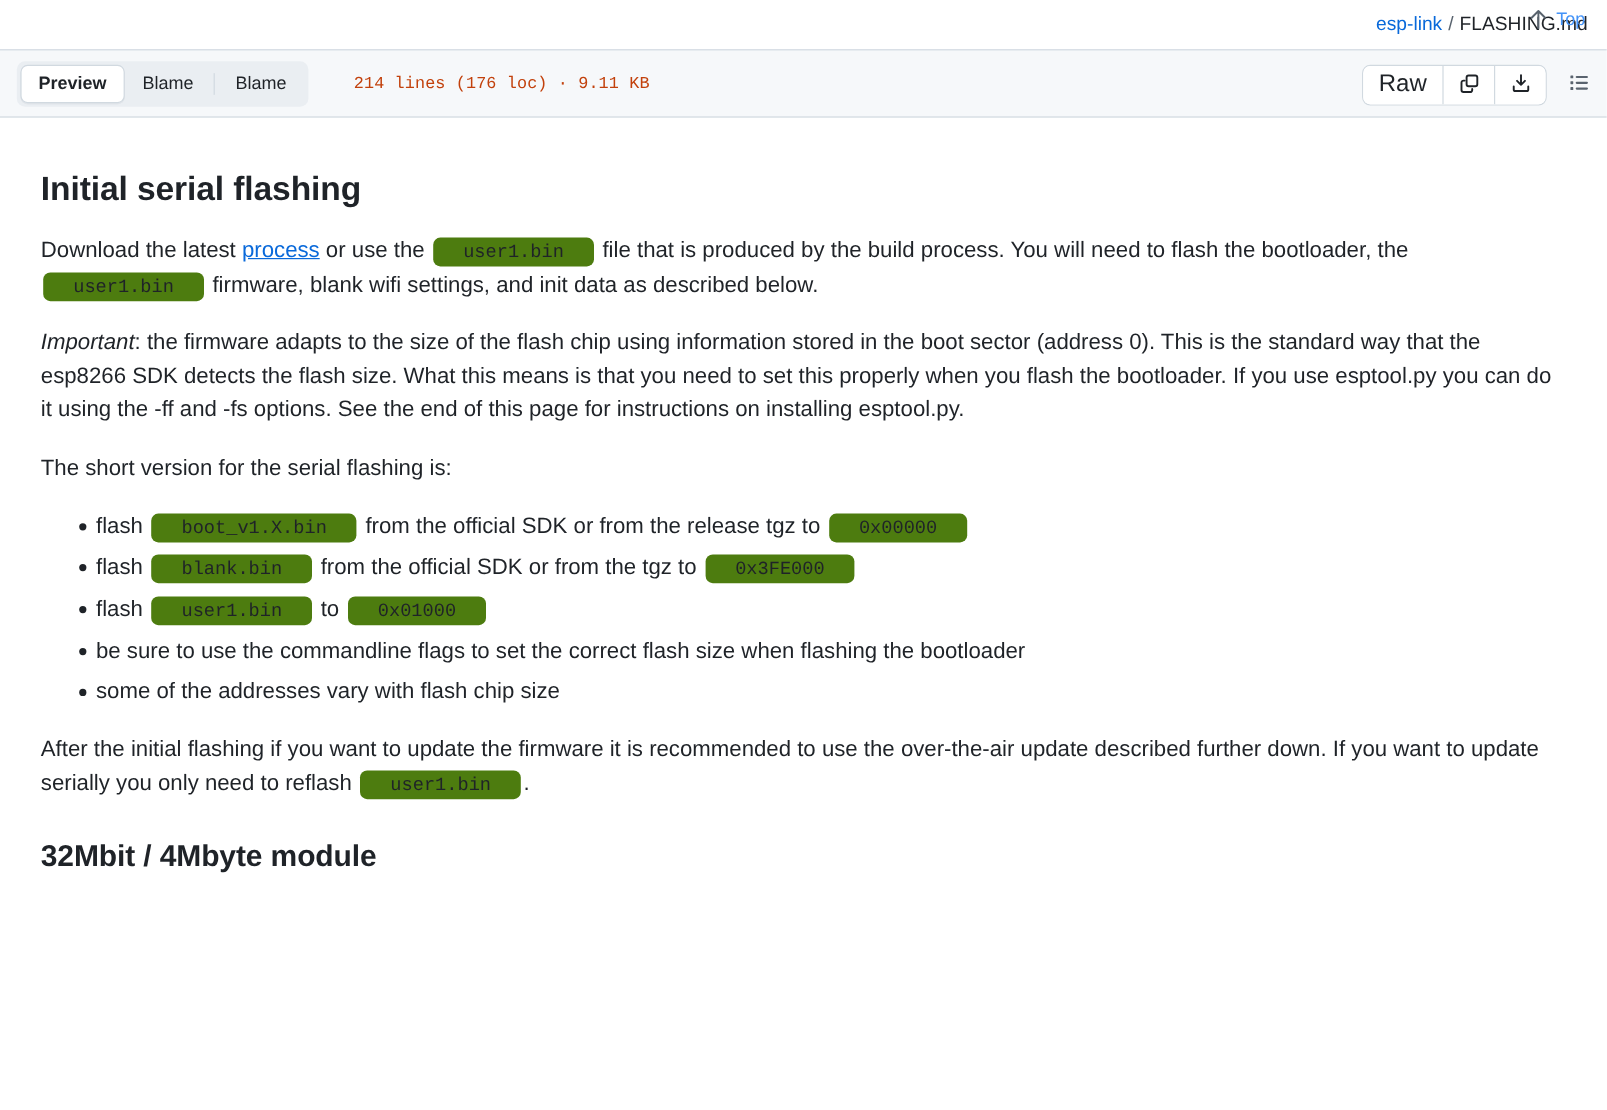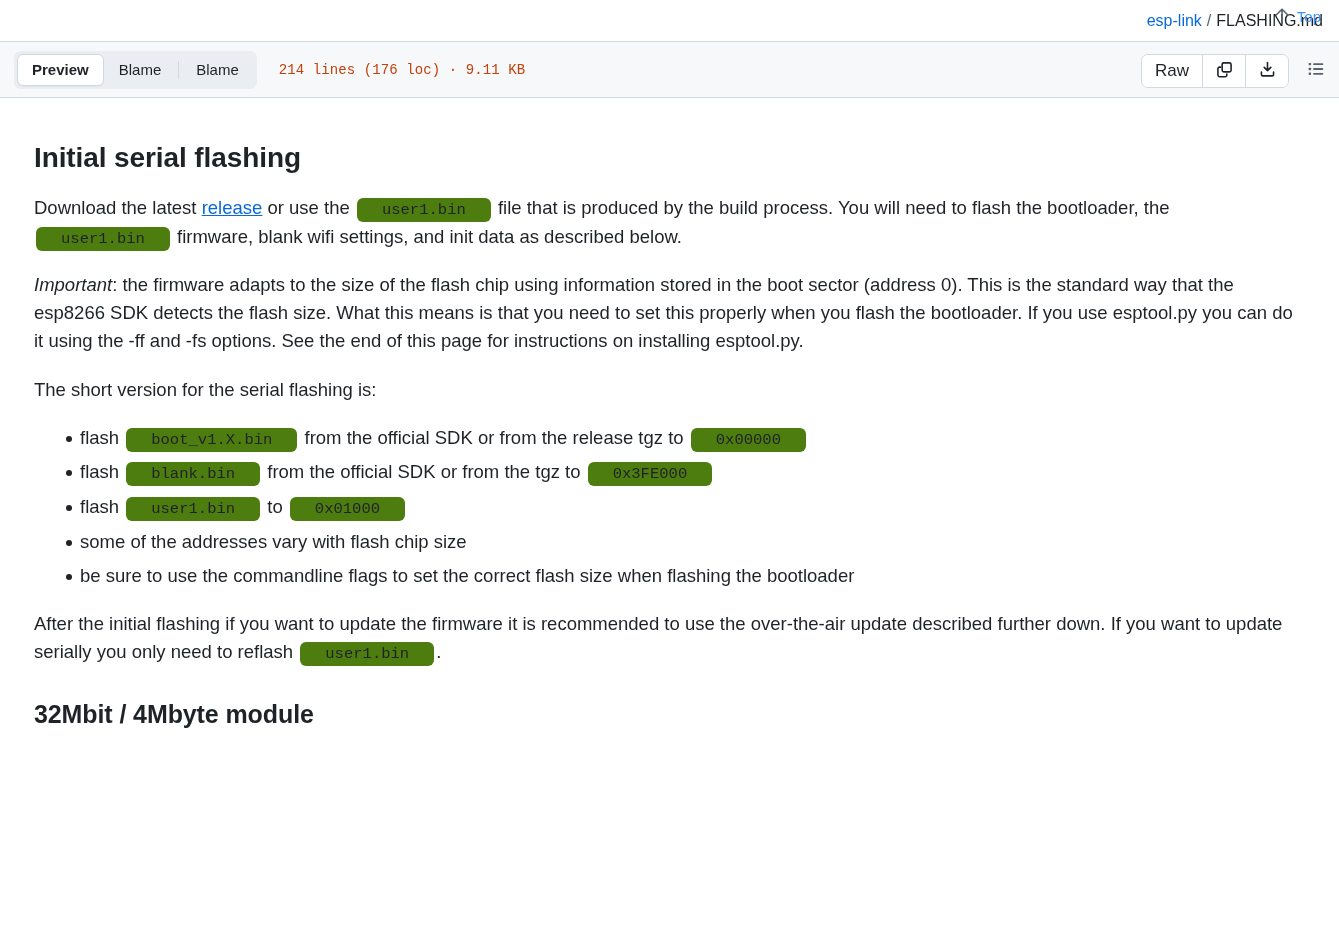--- a/index.html
+++ b/index.html
@@ -69,20 +69,21 @@
   
   .toolbar {
     position: relative;
     height: 57px;
     display: flex;
     align-items: center;
     padding: 0 14px;
     background: #f6f8fa;
     border-top: 1px solid #d1d9e0;
     border-bottom: 1px solid #d1d9e0;
+    gap: 16px;
   }
   .seg-group {
     display: flex;
     align-items: center;
     background: #eaeef2;
     border-radius: 7px;
     padding: 3px;
     height: 38px;
   }
   .seg-btn {
@@ -144,21 +145,21 @@
     align-items: center;
     justify-content: center;
     background: #ffffff;
     border: none;
     border-left: 1px solid #d1d9e0;
     cursor: pointer;
     color: #1f2328;
     font-family: "Liberation Sans", sans-serif;
   }
   .btn-group > *:first-child { border-left: none; }
-  .btn-raw { padding: 12px 13px; font-size: 17px; }
+  .btn-raw { padding: 12px 13px; font-size: 20px; }
   .btn-icon { width: 43px; }
   .icon-plain {
     display: flex; align-items: center; justify-content: center;
     width: 30px; height: 30px;
     cursor: pointer;
     background: transparent;
     border: none;
   }
 
   
@@ -284,44 +285,44 @@
       </span>
     </button>
   </div>
 </div>
 
 <div class="md-body">
 
   <h1>Initial serial flashing</h1>
 
   <p>
-    <span>Download the latest </span><a href="#">release</a><span> or use the </span><code>user1.bin</code><span> file that is produced by the build process. You will need to flash the bootloader, the </span><code>user1.bin</code><span> firmware, blank wifi settings, and init data as described below.</span>
+    <span>Download the latest </span><a href="#">process</a><span> or use the </span><code>user1.bin</code><span> file that is produced by the build process. You will need to flash the bootloader, the </span><code>user1.bin</code><span> firmware, blank wifi settings, and init data as described below.</span>
   </p>
 
   <p>
     <em>Important</em><span>: the firmware adapts to the size of the flash chip using information stored in the boot sector (address 0). This is the standard way that the esp8266 SDK detects the flash size. What this means is that you need to set this properly when you flash the bootloader. If you use esptool.py you can do it using the -ff and -fs options. See the end of this page for instructions on installing esptool.py.</span>
   </p>
 
   <p>The short version for the serial flashing is:</p>
 
   <ul>
     <li>
       <span>flash </span><code>boot_v1.X.bin</code><span> from the official SDK or from the release tgz to </span><code>0x00000</code>
     </li>
     <li>
       <span>flash </span><code>blank.bin</code><span> from the official SDK or from the tgz to </span><code>0x3FE000</code>
     </li>
     <li>
       <span>flash </span><code>user1.bin</code><span> to </span><code>0x01000</code>
     </li>
     <li>
+      <span>be sure to use the commandline flags to set the correct flash size when flashing the bootloader</span>
+    </li>
+    <li>
       <span>some of the addresses vary with flash chip size</span>
-    </li>
-    <li>
-      <span>be sure to use the commandline flags to set the correct flash size when flashing the bootloader</span>
     </li>
   </ul>
 
   <p>
     <span>After the initial flashing if you want to update the firmware it is recommended to use the over-the-air update described further down. If you want to update serially you only need to reflash </span><code>user1.bin</code><span>.</span>
   </p>
 
   <h2>32Mbit / 4Mbyte module</h2>
 
 </div>

